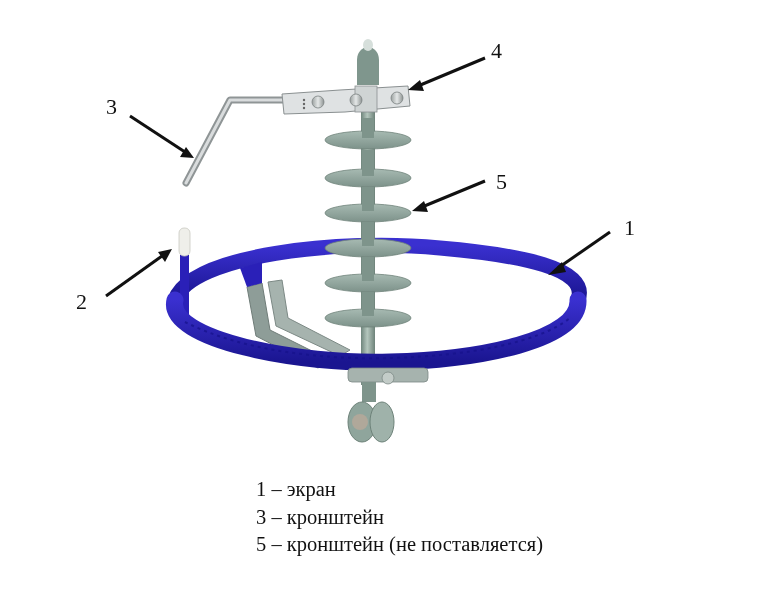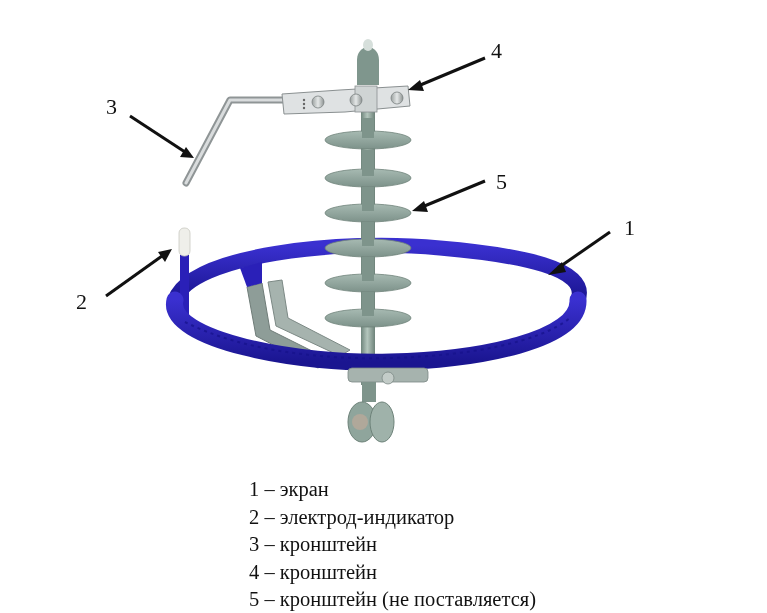--- a/index.html
+++ b/index.html
@@ -1,19 +1,19 @@
 <!DOCTYPE html>
 <html><head>
 <meta charset="utf-8">
 <style>
   html,body{margin:0;padding:0;background:#ffffff;}
   body{width:767px;height:613px;position:relative;overflow:hidden;font-family:"Liberation Serif","DejaVu Serif",serif;}
   #figure{position:absolute;left:0;top:0;width:767px;height:470px;}
   .callout-num{position:absolute;font-size:22px;color:#111;line-height:1;}
-  #legend{position:absolute;left:249px;top:476px;font-size:20.5px;color:#111;line-height:27.5px;}
+  #legend{position:absolute;left:256px;top:476px;font-size:20.5px;color:#111;line-height:27.5px;}
   #legend .row{white-space:nowrap;}
 </style>
 </head>
 <body>
 
 <div id="figure">
   <svg width="767" height="470" viewBox="0 0 767 470" xmlns="http://www.w3.org/2000/svg">
     <defs>
       <linearGradient id="rod" x1="0" x2="1">
         <stop offset="0" stop-color="#6f857c"></stop>
@@ -120,17 +120,15 @@
 
   <span class="callout-num" style="left:624px;top:217px;">1</span>
   <span class="callout-num" style="left:76px;top:291px;">2</span>
   <span class="callout-num" style="left:106px;top:96px;">3</span>
   <span class="callout-num" style="left:491px;top:40px;">4</span>
   <span class="callout-num" style="left:496px;top:171px;">5</span>
 </div>
 
 <div id="legend">
   <div class="row"><span>1</span> <span>–</span> <span>экран</span></div>
-  <div class="row"><span>2</span> <span>–</span> <span>электрод-индикатор</span></div>
   <div class="row"><span>3</span> <span>–</span> <span>кронштейн</span></div>
-  <div class="row"><span>4</span> <span>–</span> <span>кронштейн</span></div>
   <div class="row"><span>5</span> <span>–</span> <span>кронштейн (не поставляется)</span></div>
 </div>
 
 </body></html>

